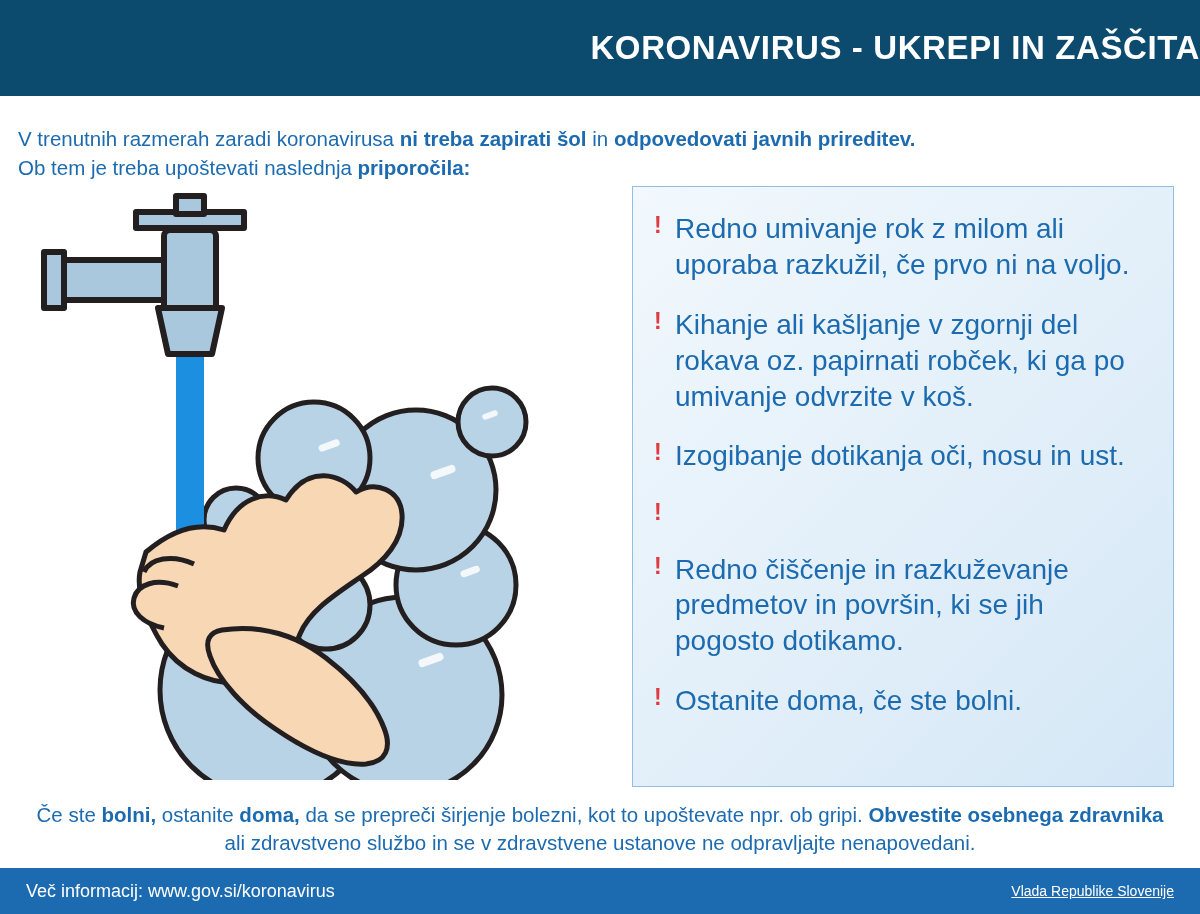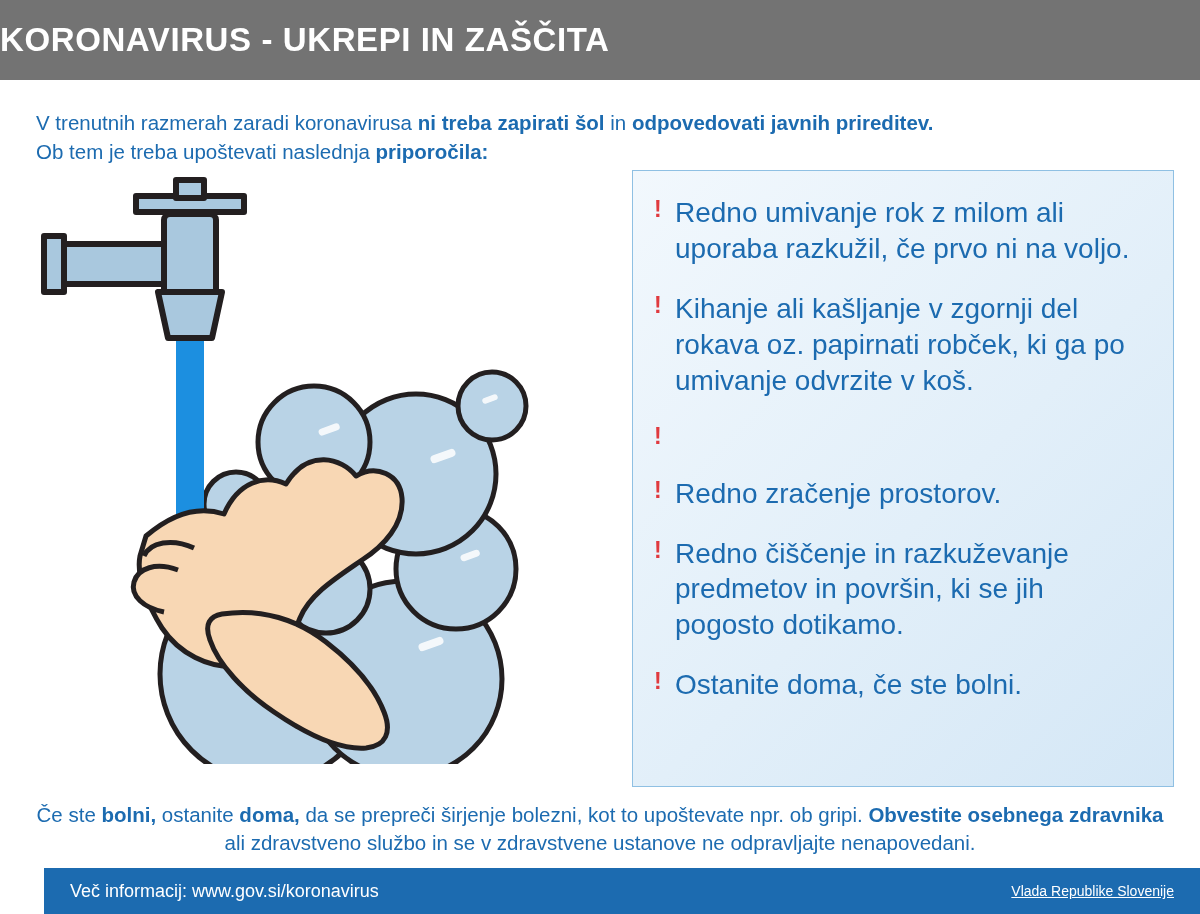--- a/index.html
+++ b/index.html
@@ -14,37 +14,37 @@
     overflow: hidden;
   }
   .poster {
     position: absolute; inset: 0;
     background: #ffffff;
     display: flex;
     flex-direction: column;
   }
   
   .header {
-    height: 80px;
-    background: #737373;
+    height: 96px;
+    background: #0c4a6e;
     display: flex;
     align-items: center;
-    justify-content: flex-start;
+    justify-content: flex-end;
     flex: 0 0 auto;
   }
   .header-title {
     color: #ffffff;
     font-size: 33px;
     font-weight: bold;
     letter-spacing: 0.6px;
     text-align: center;
   }
   
   .intro {
-    padding: 28px 26px 0 36px;
+    padding: 28px 26px 0 18px;
     color: #1c6bb0;
     font-size: 20.5px;
     line-height: 1.42;
   }
   .intro b { font-weight: bold; }
   
   .body-area {
     flex: 1 1 auto;
     display: flex;
     padding: 8px 26px 0 26px;
@@ -104,21 +104,20 @@
   .footer {
     height: 46px;
     flex: 0 0 auto;
     background: #1c6bb0;
     color: #ffffff;
     display: flex;
     align-items: center;
     justify-content: space-between;
     padding: 0 26px;
     margin-top: 10px;
-    margin-left: 44px;
   }
   .footer-left { font-size: 18px; }
   .footer-right { font-size: 14px; text-decoration: underline; }
 </style>
 </head>
 <body>
 
 <div class="poster">
 
   <div class="header">
@@ -191,24 +190,24 @@
         <li class="rec-item">
           <span class="bang">!</span>
           <span class="rec-text">Redno umivanje rok z milom ali uporaba razkužil, če prvo ni na voljo.</span>
         </li>
         <li class="rec-item">
           <span class="bang">!</span>
           <span class="rec-text">Kihanje ali kašljanje v zgornji del rokava oz. papirnati robček, ki ga po umivanje odvrzite v koš.</span>
         </li>
         <li class="rec-item">
           <span class="bang">!</span>
-        </li>
-        <li class="rec-item">
-          <span class="bang">!</span>
-          <span class="rec-text">Redno zračenje prostorov.</span>
+          <span class="rec-text">Izogibanje dotikanja oči, nosu in ust.</span>
+        </li>
+        <li class="rec-item">
+          <span class="bang">!</span>
         </li>
         <li class="rec-item">
           <span class="bang">!</span>
           <span class="rec-text">Redno čiščenje in razkuževanje predmetov in površin, ki se jih pogosto dotikamo.</span>
         </li>
         <li class="rec-item">
           <span class="bang">!</span>
           <span class="rec-text">Ostanite doma, če ste bolni.</span>
         </li>
       </ul>

